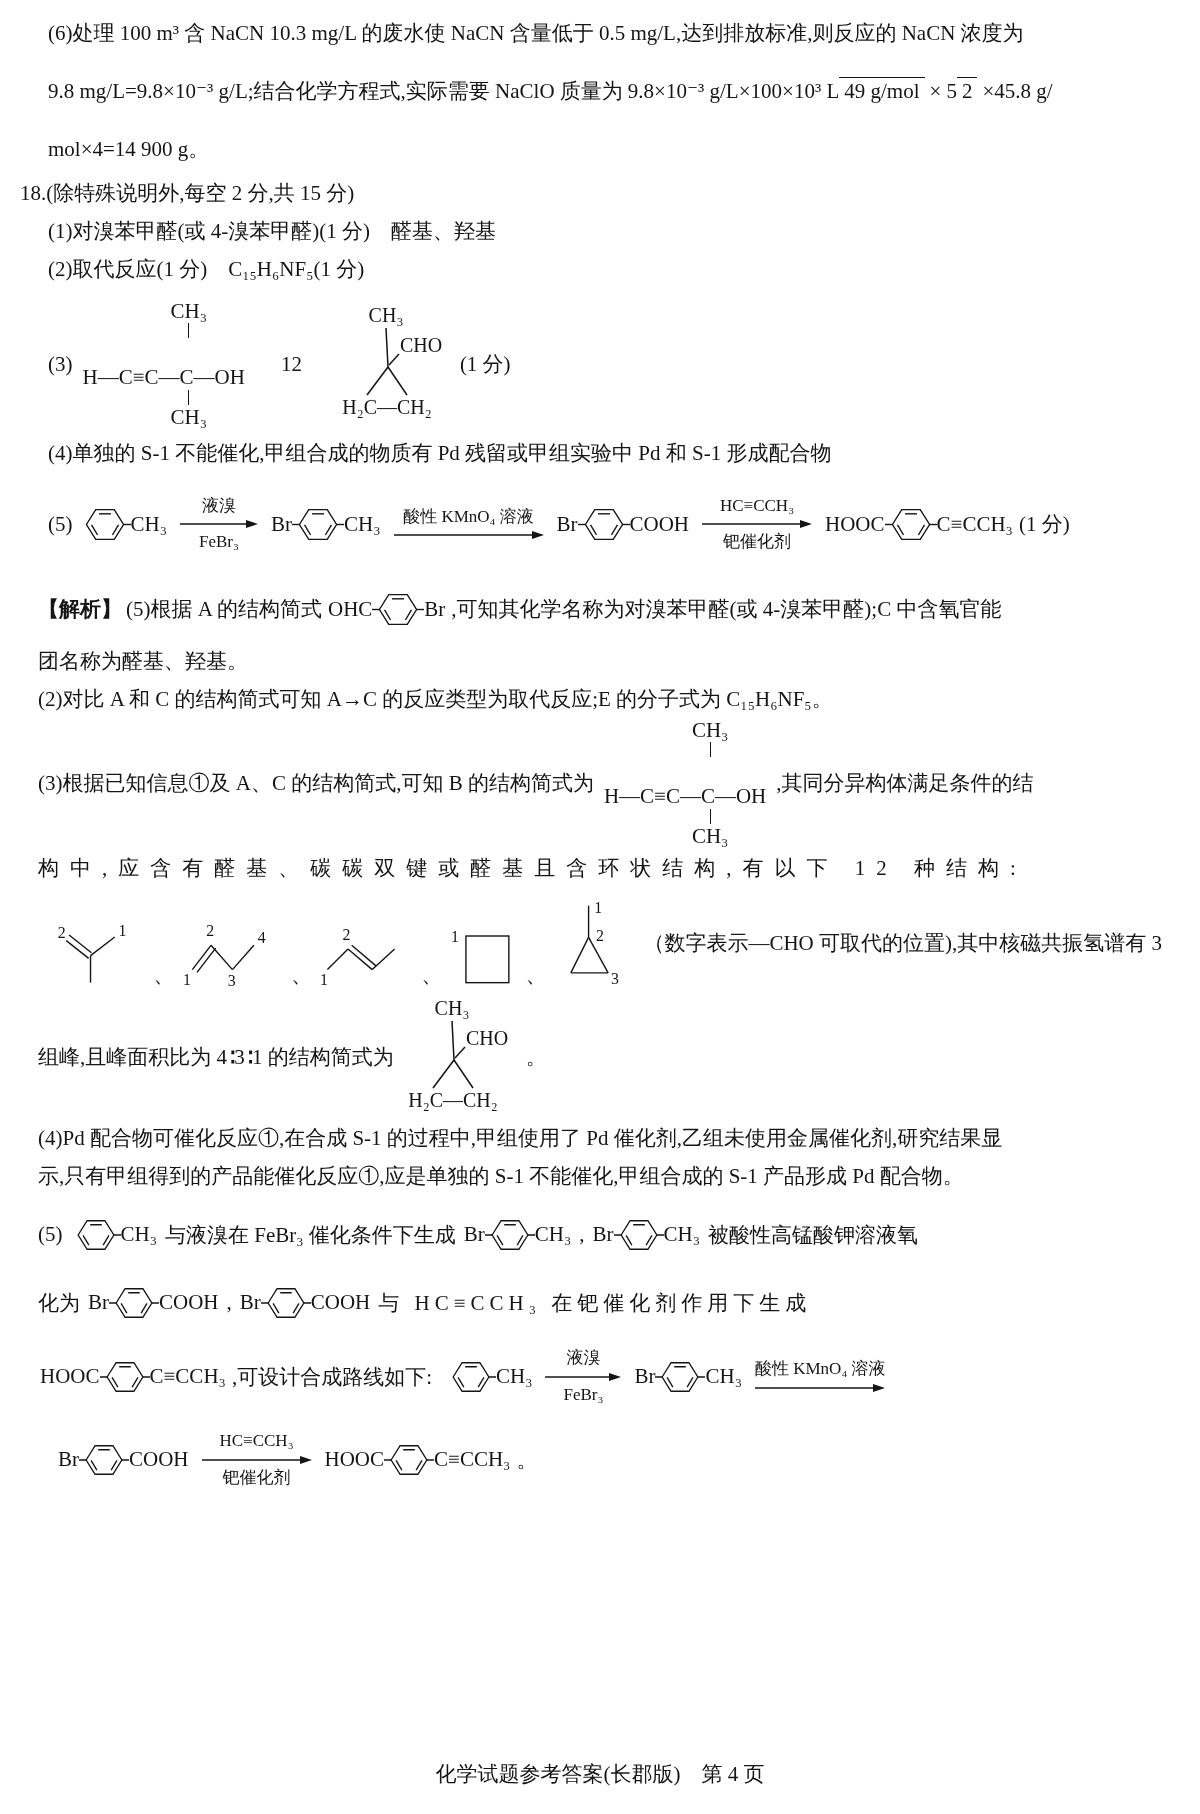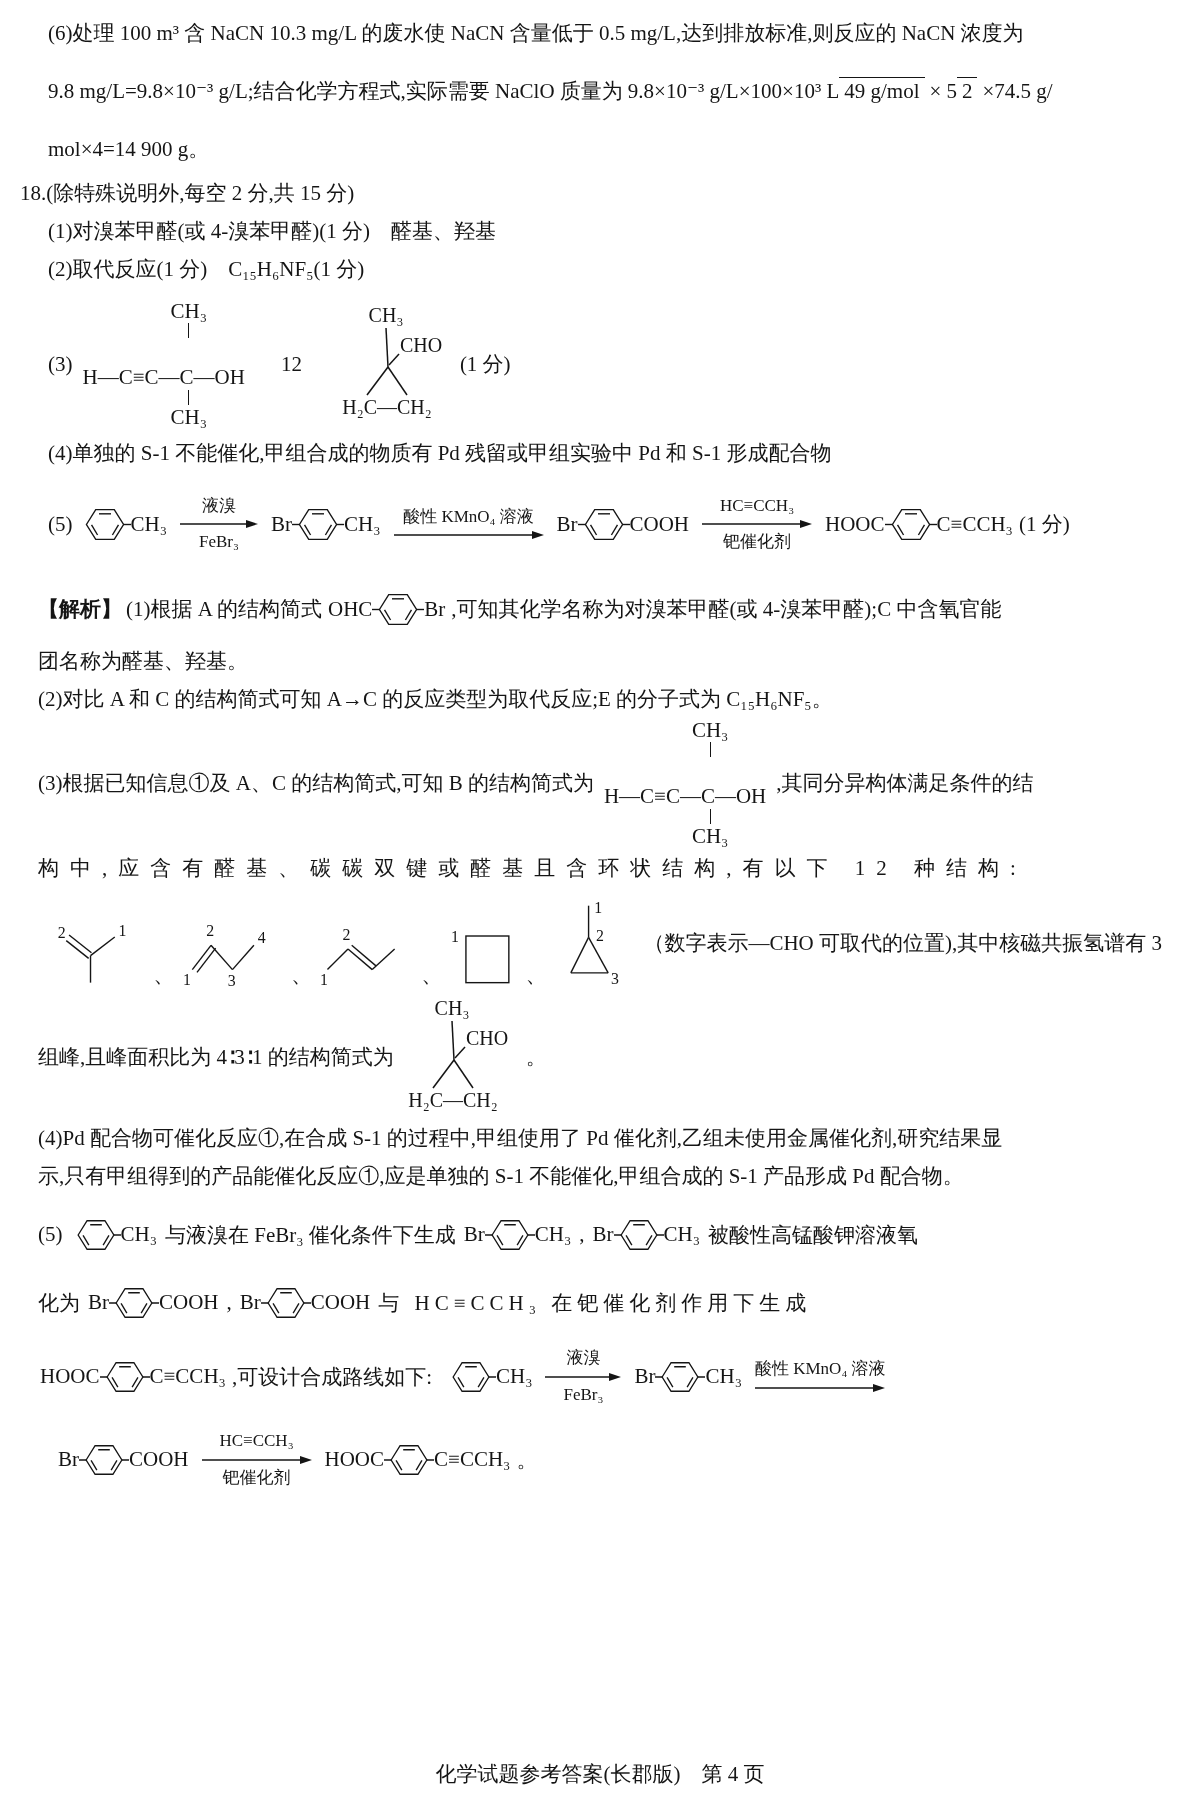--- a/index.html
+++ b/index.html
@@ -79,21 +79,21 @@
       <span>9.8 mg/L=9.8×10⁻³ g/L;结合化学方程式,实际需要 NaClO 质量为</span>
       <span class="frac">
         <span class="num">9.8×10⁻³ g/L×100×10³ L</span>
         <span class="den">49 g/mol</span>
       </span>
       <span>×</span>
       <span class="frac">
         <span class="num">5</span>
         <span class="den">2</span>
       </span>
-      <span>×74.5 g/</span>
+      <span>×45.8 g/</span>
     </div>
     <div class="line">mol×4=14 900 g。</div>
   </div>
 
   <div class="line hdr mt6">18.(除特殊说明外,每空 2 分,共 15 分)</div>
   <div class="line">(1)对溴苯甲醛(或 4-溴苯甲醛)(1 分)　醛基、羟基</div>
   <div class="line">(2)取代反应(1 分)　C₁₅H₆NF₅(1 分)</div>
 
   <div class="row gap6 mt6" style="min-height:140px;">
     <span>(3)</span>
@@ -173,21 +173,21 @@
       <svg class="ring" width="52" height="39" viewBox="0 0 56 42">
           <use href="#benz-lr"></use>
         </svg>
       <span>C≡CCH₃</span>
     </span>
     <span>(1 分)</span>
   </div>
 
   <div class="row gap4 jx mt6" style="min-height:66px;">
     <span class="bold">【解析】</span>
-    <span>(1)根据 A 的结构简式</span>
+    <span>(5)根据 A 的结构简式</span>
     <span class="mol">
       <span>OHC</span>
       <svg class="ring" width="52" height="39" viewBox="0 0 56 42">
           <use href="#benz-lr"></use>
         </svg>
       <span>Br</span>
     </span>
     <span>,可知其化学名称为对溴苯甲醛(或 4-溴苯甲醛);C 中含氧官能</span>
   </div>
   <div class="line jx">团名称为醛基、羟基。</div>

